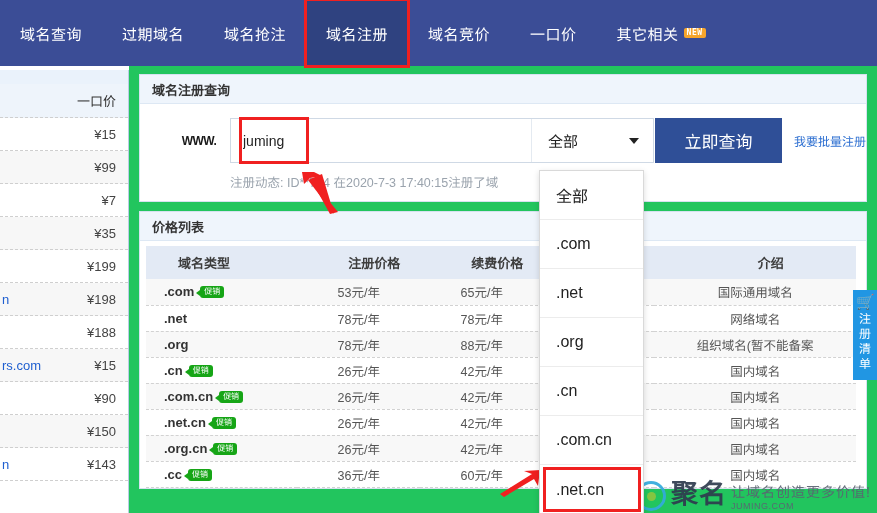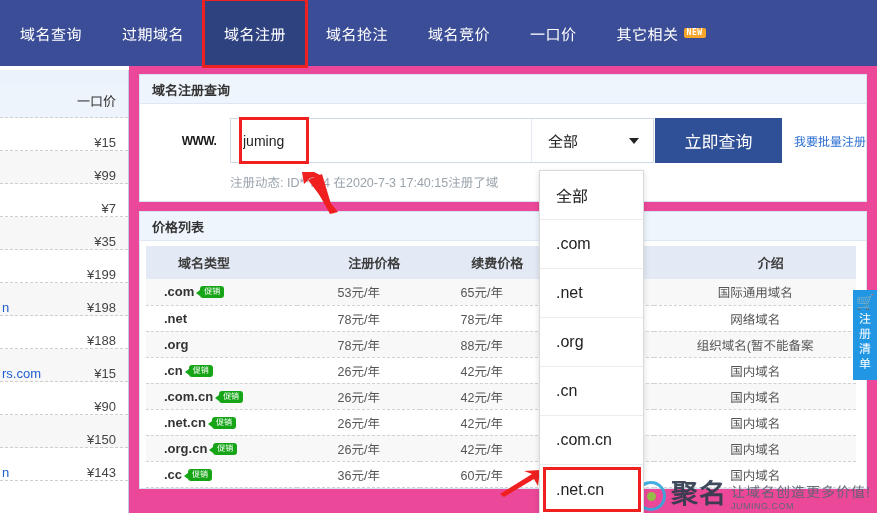--- a/index.html
+++ b/index.html
@@ -79,35 +79,35 @@
   }
   .lp-head {
     height: 34px; background: #eef4fb;
     display: flex; align-items: center; justify-content: flex-end;
     padding-right: 12px;
     font-size: 13px; color: #333;
     border-bottom: 1px dashed #cfcfcf;
   }
   .lp-row {
     height: 33px;
-    display: flex; align-items: flex-end; justify-content: space-between;
+    display: flex; align-items: center; justify-content: space-between;
     padding: 0 12px 0 0;
     border-bottom: 1px dashed #cfcfcf;
     font-size: 13px;
     color: #444;
   }
   .lp-row:nth-child(even) { background: #f7f7f7; }
   .lp-dom { color: #1f5fd0; font-size: 13px; padding-left: 2px; white-space: nowrap; }
   .lp-price { white-space: nowrap; }
 
   
   .main {
     position: absolute; left: 129px; top: 66px;
     width: 748px; height: 447px;
-    background: #ec4899;
+    background: #22c55e;
     padding: 0;
   }
 
   .panel {
     border: 1px solid #d6e2f0;
     background: #fff;
     margin: 8px 10px 0 10px;
   }
   .panel-head {
     height: 29px;
@@ -331,25 +331,25 @@
 <div id="root">
 
   <div class="navbar">
     <div class="nav-items" id="nav-items">
         <div class="nav-item">
           <span>域名查询</span>
         </div>
         <div class="nav-item">
           <span>过期域名</span>
         </div>
+        <div class="nav-item">
+          <span>域名抢注</span>
+        </div>
         <div class="nav-item active highlighted">
           <span>域名注册</span>
-        </div>
-        <div class="nav-item">
-          <span>域名抢注</span>
         </div>
         <div class="nav-item">
           <span>域名竞价</span>
         </div>
         <div class="nav-item">
           <span>一口价</span>
         </div>
         <div class="nav-item">
           <span>其它相关</span>
           <span class="new-badge">NEW</span>

